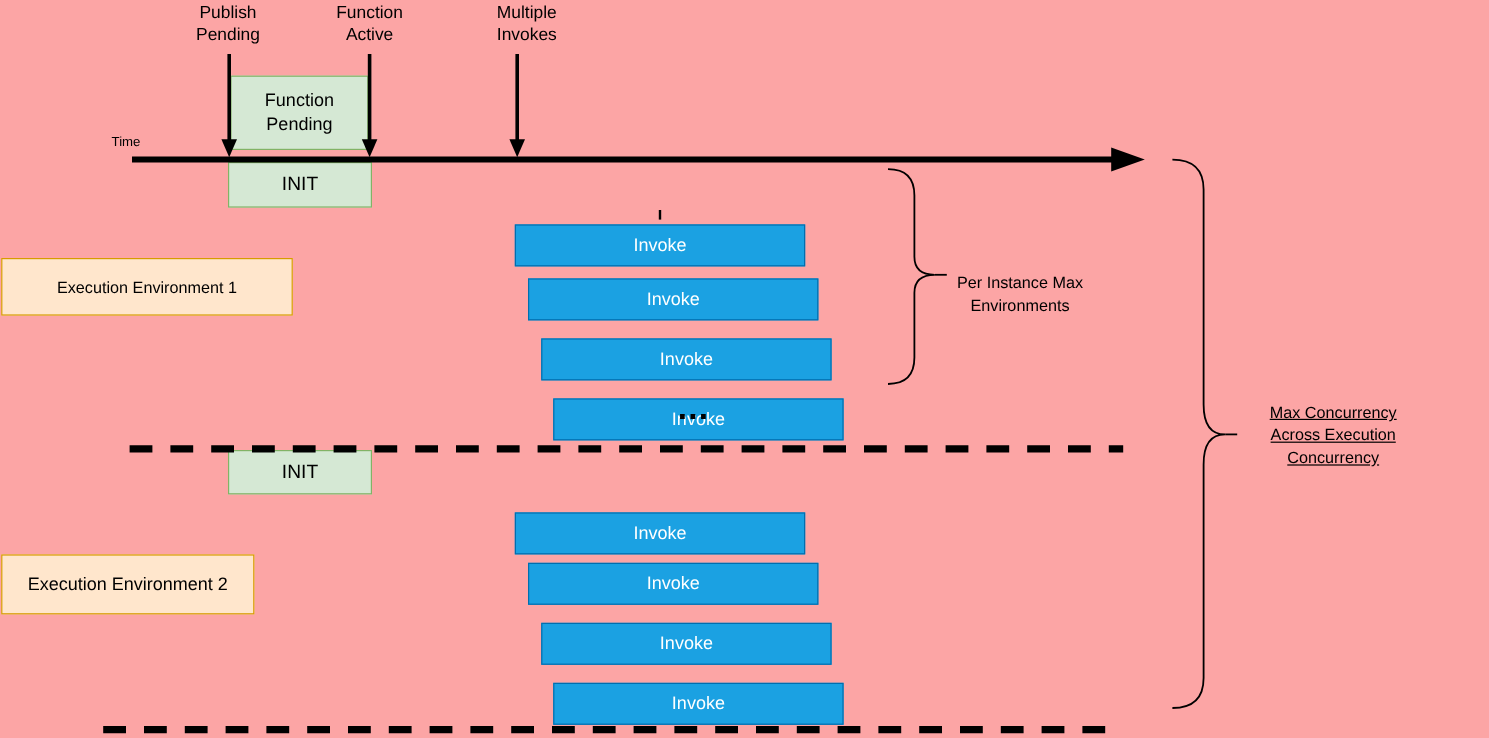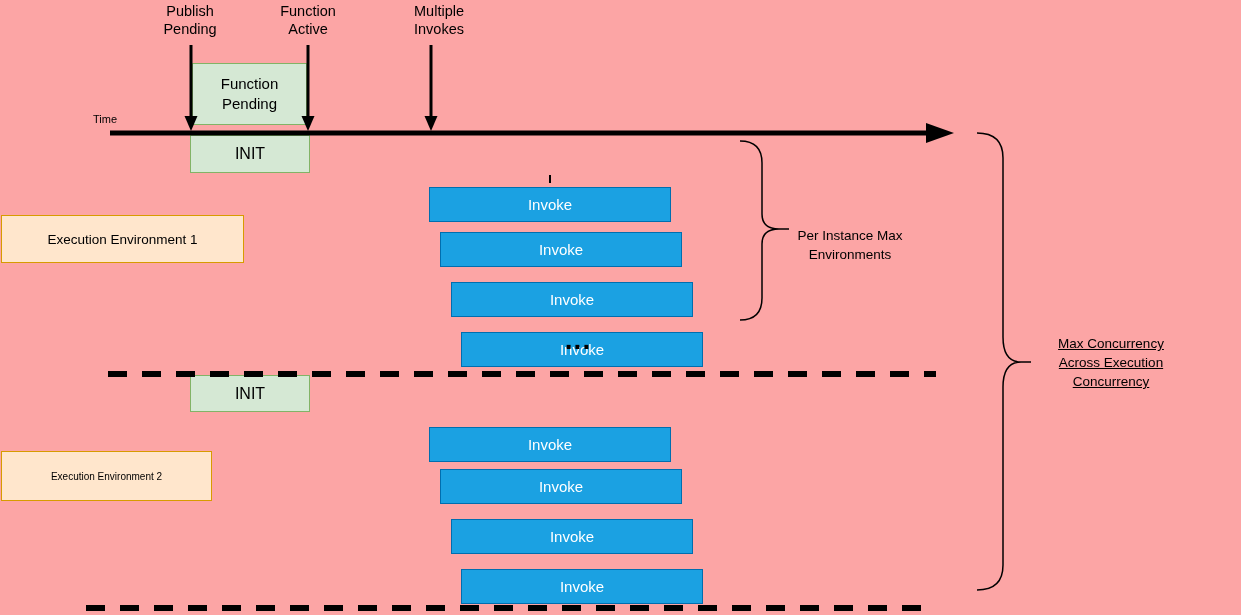--- a/index.html
+++ b/index.html
@@ -15,21 +15,21 @@
     text-align:center;
   }
   .green  { background:#d5e8d4; border:1.7px solid #82b366; }
   .orange { background:#ffe6cc; border:1.7px solid #d79b00; }
   .blue   { background:#1ba1e2; border:1.7px solid #006eaf; color:#ffffff;margin-top:48px; }
 
   .fp    { left:192px; top:63px;  width:115px; height:62px; font-size:15px; line-height:20px; }
   .init1 { left:190px; top:135px; width:120px; height:38px; font-size:16px; }
   .init2 { left:190px; top:375px; width:120px; height:37px; font-size:16px; }
   .ee1   { left:1px;   top:215px; width:243px; height:48px; font-size:13.5px; }
-  .ee2   { left:1px;   top:451px; width:211px; height:50px; font-size:10px; }
+  .ee2   { left:1px;   top:462px; width:211px; height:50px; font-size:15px; }
 
   .inv { width:242px; height:35px; font-size:15px; }
   .e1b1 { left:429px; top:139px; } .e1b2 { left:440px; top:184px; }
   .e1b3 { left:451px; top:234px; } .e1b4 { left:461px; top:284px; }
   .e2b1 { left:429px; top:379px; } .e2b2 { left:440px; top:421px; }
   .e2b3 { left:451px; top:471px; } .e2b4 { left:461px; top:521px; }
 
   .time-lbl { left:83px; top:110px; width:44px; font-size:11px; }
   .ms-pub { left:145px; top:2px; width:90px; }
   .ms-act { left:263px; top:2px; width:90px; }

